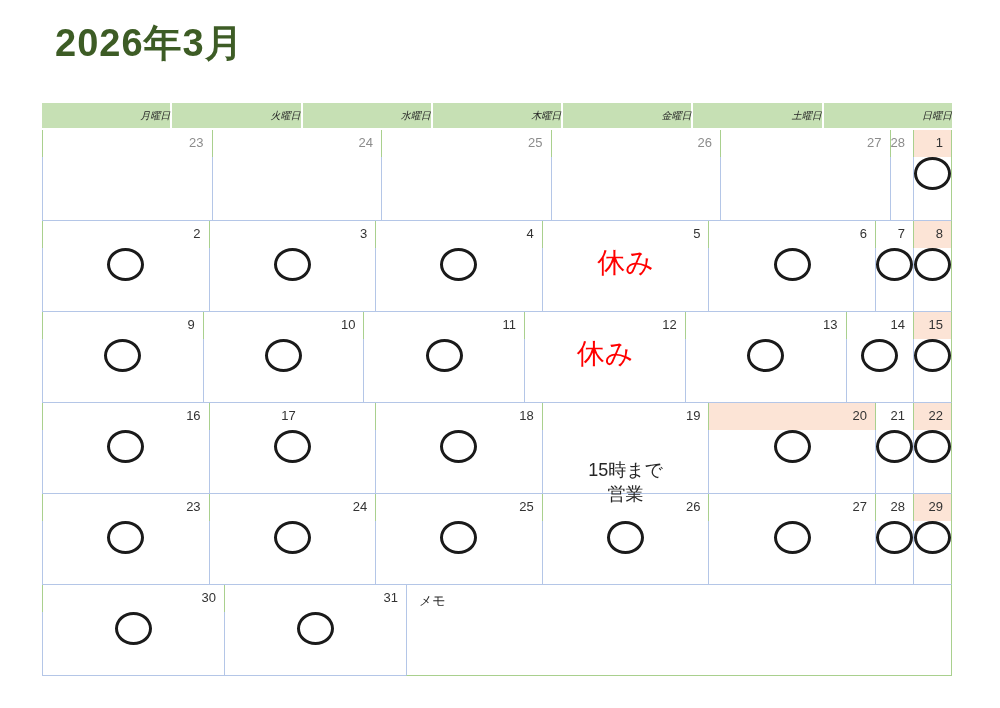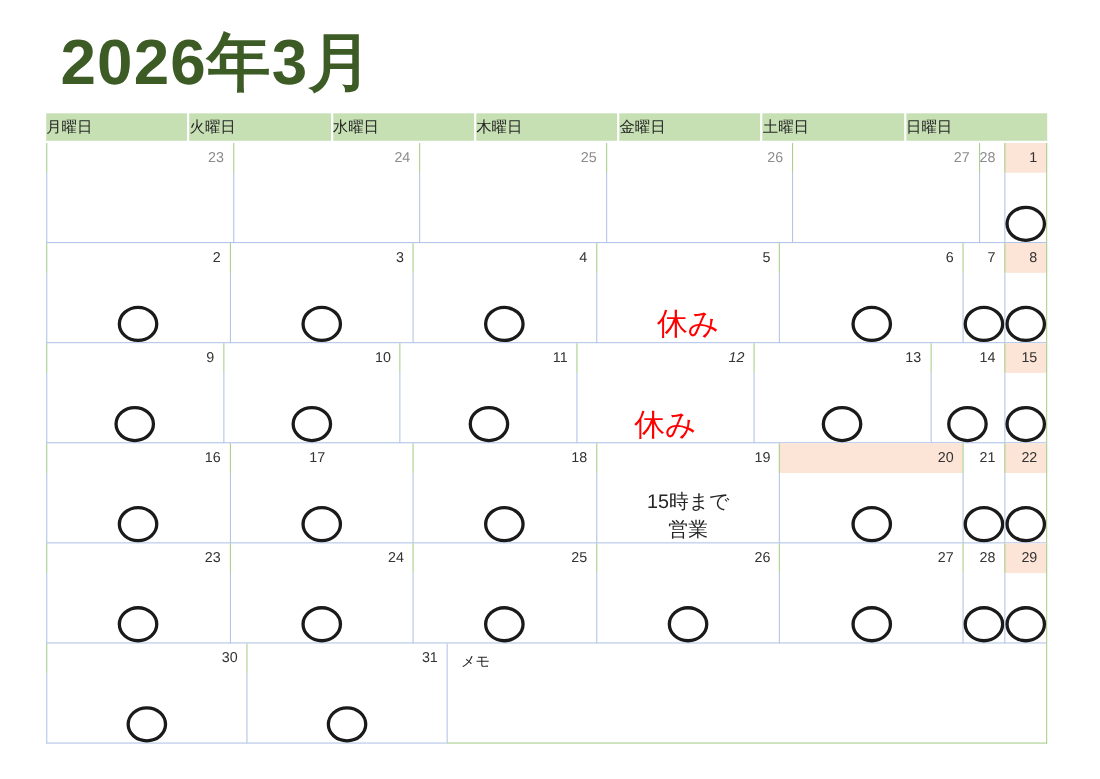--- a/index.html
+++ b/index.html
@@ -12,44 +12,45 @@
     position: relative;
     width: 1000px;
     height: 708px;
     background: #ffffff;
     overflow: hidden;
   }
   .title {
     position: absolute;
     left: 55px;
     top: 18px;
-    font-size: 58px;
+    font-size: 38px;
     font-weight: bold;
     color: var(--title, #3d5c25);
     letter-spacing: 1px;
   }
   .calendar {
     position: absolute;
     left: 42px;
     top: 103px;
     width: 910px;
   }
   .header-row {
     display: grid;
     grid-template-columns: repeat(7, 1fr);
     gap: 2px;
     margin-bottom: 2px;
   }
   .header-cell {
     background: var(--header-bg, #c6e0b4);
     height: 25px;
     line-height: 25px;
-    text-align: left;
-    font-size: 14px;
+    text-align: right;
+    font-size: 10px;
     color: var(--header-text, #262626);
+    font-style: italic;
   }
   .week-row {
     display: grid;
     grid-template-columns: repeat(5, 1fr);
     grid-template-rows: 27px 64px;
   }
   .date-bar {
     grid-row: 1;
     box-sizing: border-box;
     border-left: 1px solid var(--border-green, #a9d08e);
@@ -60,21 +61,21 @@
   }
   .date-bar.col7 { border-right: 1px solid var(--border-green, #a9d08e); }
   .date-bar.muted { color: var(--date-muted, #8c8c8c); }
   .date-bar.holiday { background: var(--holiday-bg, #fce4d6); }
   .day-content {
     grid-row: 2;
     box-sizing: border-box;
     border-left: 1px solid var(--border-blue, #b4c6e7);
     border-bottom: 1px solid var(--border-blue, #b4c6e7);
     display: flex;
-    align-items: flex-end;
+    align-items: flex-start;
     justify-content: center;
   }
   .day-content.col7 { border-right: 1px solid var(--border-green, #a9d08e); }
   .circle {
     width: 37px;
     height: 33px;
     box-sizing: border-box;
     border: 3px solid var(--circle, #1a1a1a);
     border-radius: 50%;
   }
@@ -172,21 +173,21 @@
             <div class="circle"></div>
           </div>
           <div class="date-bar" style="grid-column: 2;">10</div>
           <div class="day-content" style="grid-column: 2;">
             <div class="circle"></div>
           </div>
           <div class="date-bar" style="grid-column: 3;">11</div>
           <div class="day-content" style="grid-column: 3;">
             <div class="circle"></div>
           </div>
-          <div class="date-bar" style="grid-column: 4; font-style: italic;">12</div>
+          <div class="date-bar" style="grid-column: 4;">12</div>
           <div class="day-content" style="grid-column: 4;">
             <div class="note closed">休み</div>
           </div>
           <div class="date-bar" style="grid-column: 5;">13</div>
           <div class="day-content" style="grid-column: 5;">
             <div class="circle"></div>
           </div>
           <div class="date-bar" style="grid-column: 6; padding-left: 44px;">14</div>
           <div class="day-content" style="grid-column: 6;">
             <div class="circle"></div>

